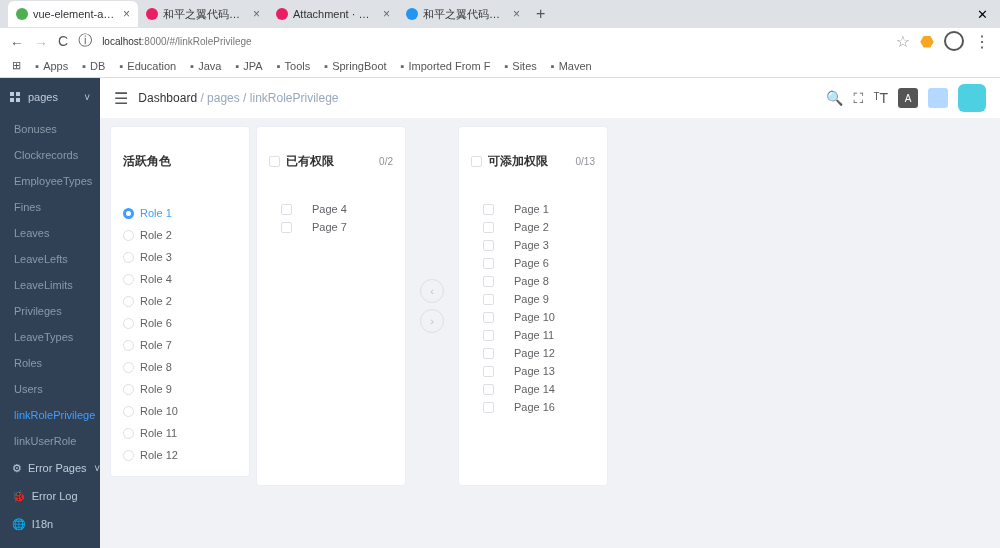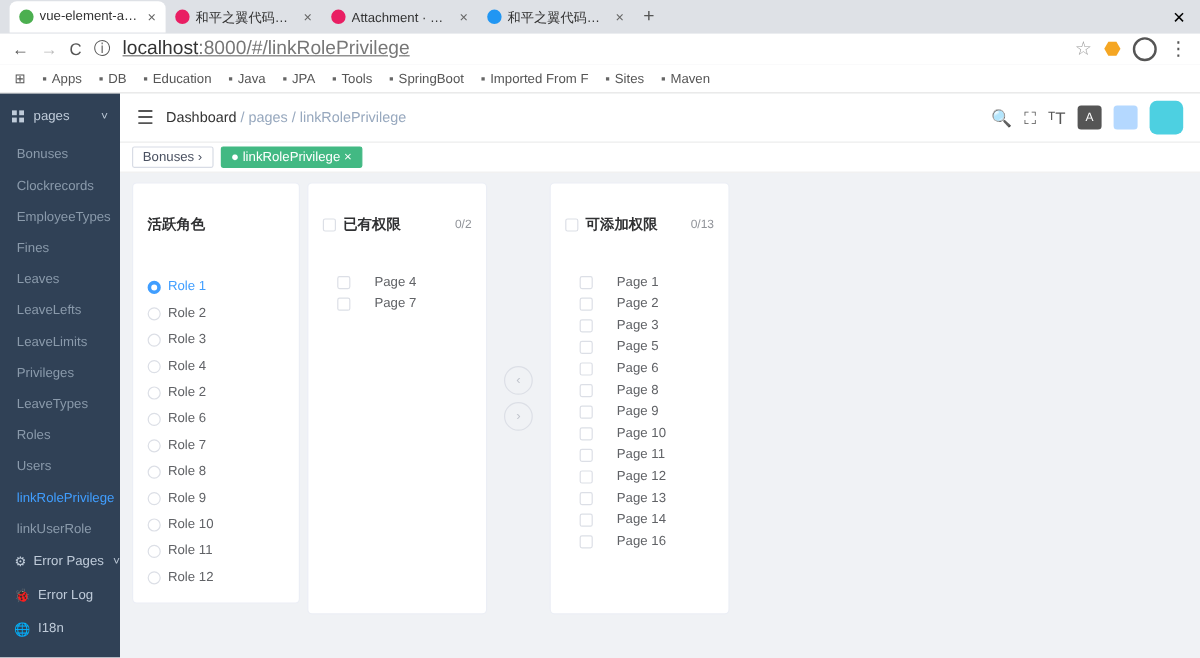--- a/index.html
+++ b/index.html
@@ -8,21 +8,21 @@
 .tabs-row{display:flex;align-items:center;height:28px;padding-left:8px;}
 .tab{display:flex;align-items:center;height:26px;padding:0 8px;font-size:11px;color:#333;border-radius:6px 6px 0 0;max-width:130px;gap:5px;}
 .tab.active{background:#fff;}
 .tab-icon{width:12px;height:12px;border-radius:50%;flex-shrink:0;}
 .tab-text{white-space:nowrap;overflow:hidden;text-overflow:ellipsis;}
 .tab-close{font-size:12px;color:#666;flex-shrink:0;}
 .new-tab{padding:0 8px;font-size:16px;color:#555;}
 .window-close{margin-left:auto;padding:0 12px;font-size:13px;}
 .address-row{display:flex;align-items:center;height:26px;background:#fff;gap:10px;padding:0 10px;}
 .nav-btn{color:#555;font-size:14px;}
-.url{font-size:16px;color:#777;text-decoration:underline;}
+.url{font-size:10px;color:#777;}
 .url b{color:#333;font-weight:normal;}
 .addr-right{margin-left:auto;display:flex;gap:10px;align-items:center;}
 .star{color:#999;}
 .warn{color:#f5a623;}
 .user-circle{width:20px;height:20px;border:2px solid #555;border-radius:50%;position:relative;}
 .bookmarks-row{display:flex;align-items:center;height:24px;background:#fff;gap:14px;padding:0 12px;font-size:11px;color:#555;border-bottom:1px solid #ddd;}
 .bm{display:flex;align-items:center;gap:4px;}
 .bm-folder{color:#666;}
 .app{display:flex;height:calc(548px - 78px);}
 .sidebar{width:100px;background:#304156;}
@@ -166,24 +166,20 @@
       <div class="topbar-right">
         <span class="tb-icon">🔍</span>
         <span class="tb-icon">⛶</span>
         <span class="tb-icon">ᵀT</span>
         <span class="tb-box" style="background:#555;color:#fff;display:flex;align-items:center;justify-content:center;font-size:10px">A</span>
         <span class="tb-box light"></span>
         <span class="avatar"></span>
       </div>
     </div>
 
-    <div class="tagsview" id="tagsview">
-        <span class="tag">Bonuses ›</span>
-        <span class="tag active">● linkRolePrivilege ×</span>
-      </div>
 
     <div class="panels">
       <div class="panel panel-role">
         <div class="panel-title">活跃角色</div>
         <div class="role-list" id="role-list">
             <div class="role-item on">
               <span class="radio on"></span>
               <span>Role 1</span>
             </div>
             <div class="role-item">
@@ -270,24 +266,20 @@
             <div class="trans-item">
               <span class="checkbox"></span>
               <span>Page 2</span>
             </div>
             <div class="trans-item">
               <span class="checkbox"></span>
               <span>Page 3</span>
             </div>
             <div class="trans-item">
               <span class="checkbox"></span>
-              <span>Page 5</span>
-            </div>
-            <div class="trans-item">
-              <span class="checkbox"></span>
               <span>Page 6</span>
             </div>
             <div class="trans-item">
               <span class="checkbox"></span>
               <span>Page 8</span>
             </div>
             <div class="trans-item">
               <span class="checkbox"></span>
               <span>Page 9</span>
             </div>

